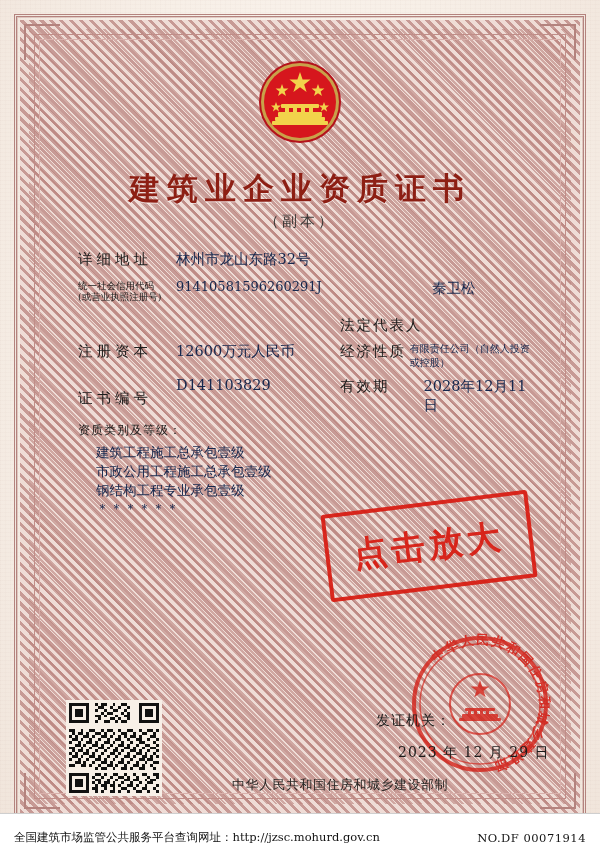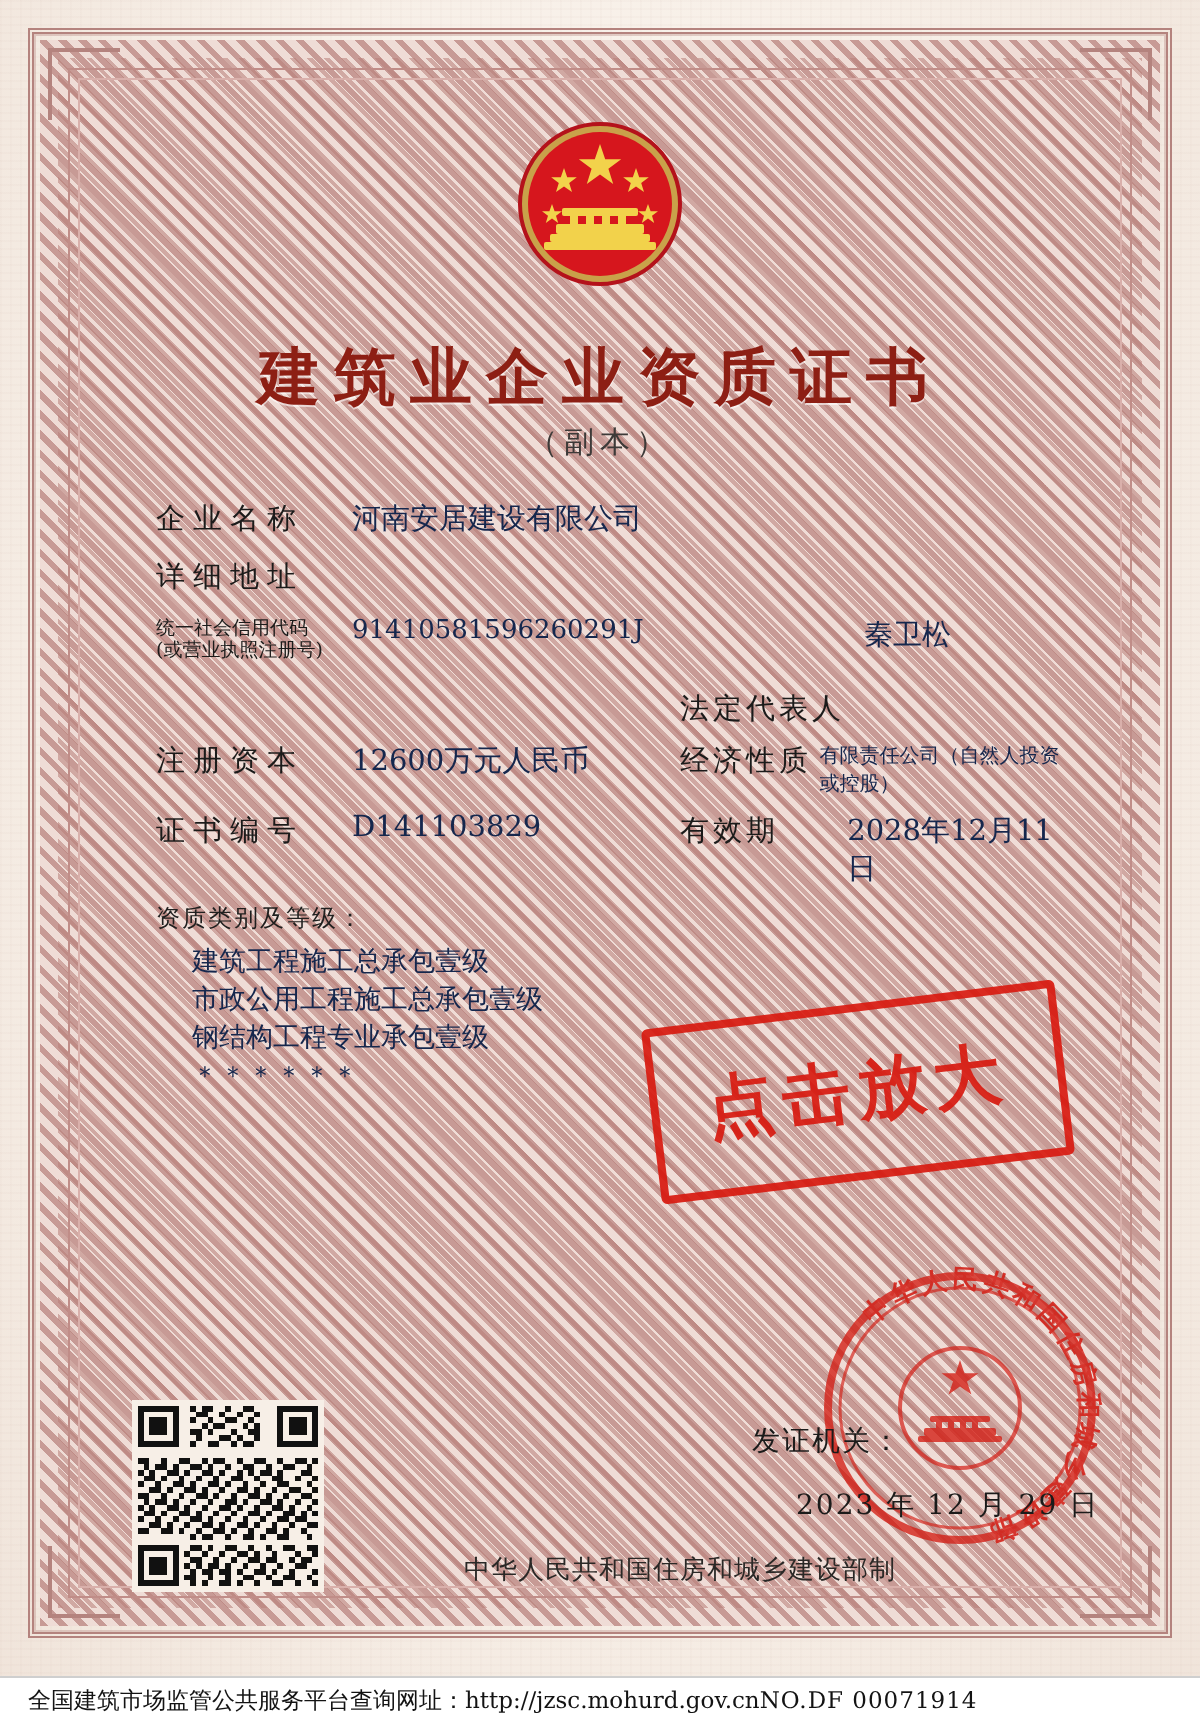--- a/index.html
+++ b/index.html
@@ -109,21 +109,21 @@
     min-height: 22px;
   }
   .lbl {
     font-size: 14.5px;
     color: #1b1b1a;
     white-space: nowrap;
   }
   .lbl.w-name  { width: 96px; letter-spacing: 4px; }
   .lbl.w-addr  { width: 96px; letter-spacing: 4px; }
   .lbl.w-cap   { width: 96px; letter-spacing: 4px; }
-  .lbl.w-num   { width: 96px; letter-spacing: 4px; }
+  .lbl.w-num   { width: 96px; letter-spacing: 4px; margin-top: 12px; }
   .lbl.small2 {
     width: 96px;
     font-size: 9.5px;
     line-height: 11px;
     letter-spacing: 0px;
     padding-top: 1px;
   }
   .val {
     font-size: 14.5px;
     color: #15274d;
@@ -232,25 +232,26 @@
     top: 700px;
     width: 96px;
     height: 96px;
   }
 
   
   .footer {
     position: absolute;
     left: 0; right: 0;
     bottom: 0;
-    height: 23px;
+    height: 48px;
     background: #ffffff;
     border-top: 1px solid #cfcfcf;
     display: flex;
     align-items: center;
+    justify-content: space-between;
     padding: 0 14px;
     font-family: "DejaVu Serif", serif;
     font-size: 11.5px;
     color: #131313;
     box-sizing: border-box;
   }
   .footer-no { letter-spacing: 0.5px; }
 </style>
 </head>
 <body>
@@ -288,27 +289,24 @@
         <rect x="18" y="65" width="56" height="4" rx="1"></rect>
       </g>
     </svg>
   </div>
 
   <div class="cert-title">建筑业企业资质证书</div>
   <div class="cert-subtitle">（副本）</div>
 
   <div class="fields">
 
-    <div class="row">
-      <span class="lbl w-name">企业名称</span>
-      <span class="val">河南安居建设有限公司</span>
-    </div>
 
     <div class="row">
       <span class="lbl w-addr">详细地址</span>
+      <span class="val">林州市龙山东路32号</span>
     </div>
 
     <div class="row">
       <span class="col-left">
         <span class="lbl small2">
           <span>统一社会信用代码</span><br>
           <span>(或营业执照注册号)</span>
         </span>
         <span class="val code">91410581596260291J</span>
       </span>

